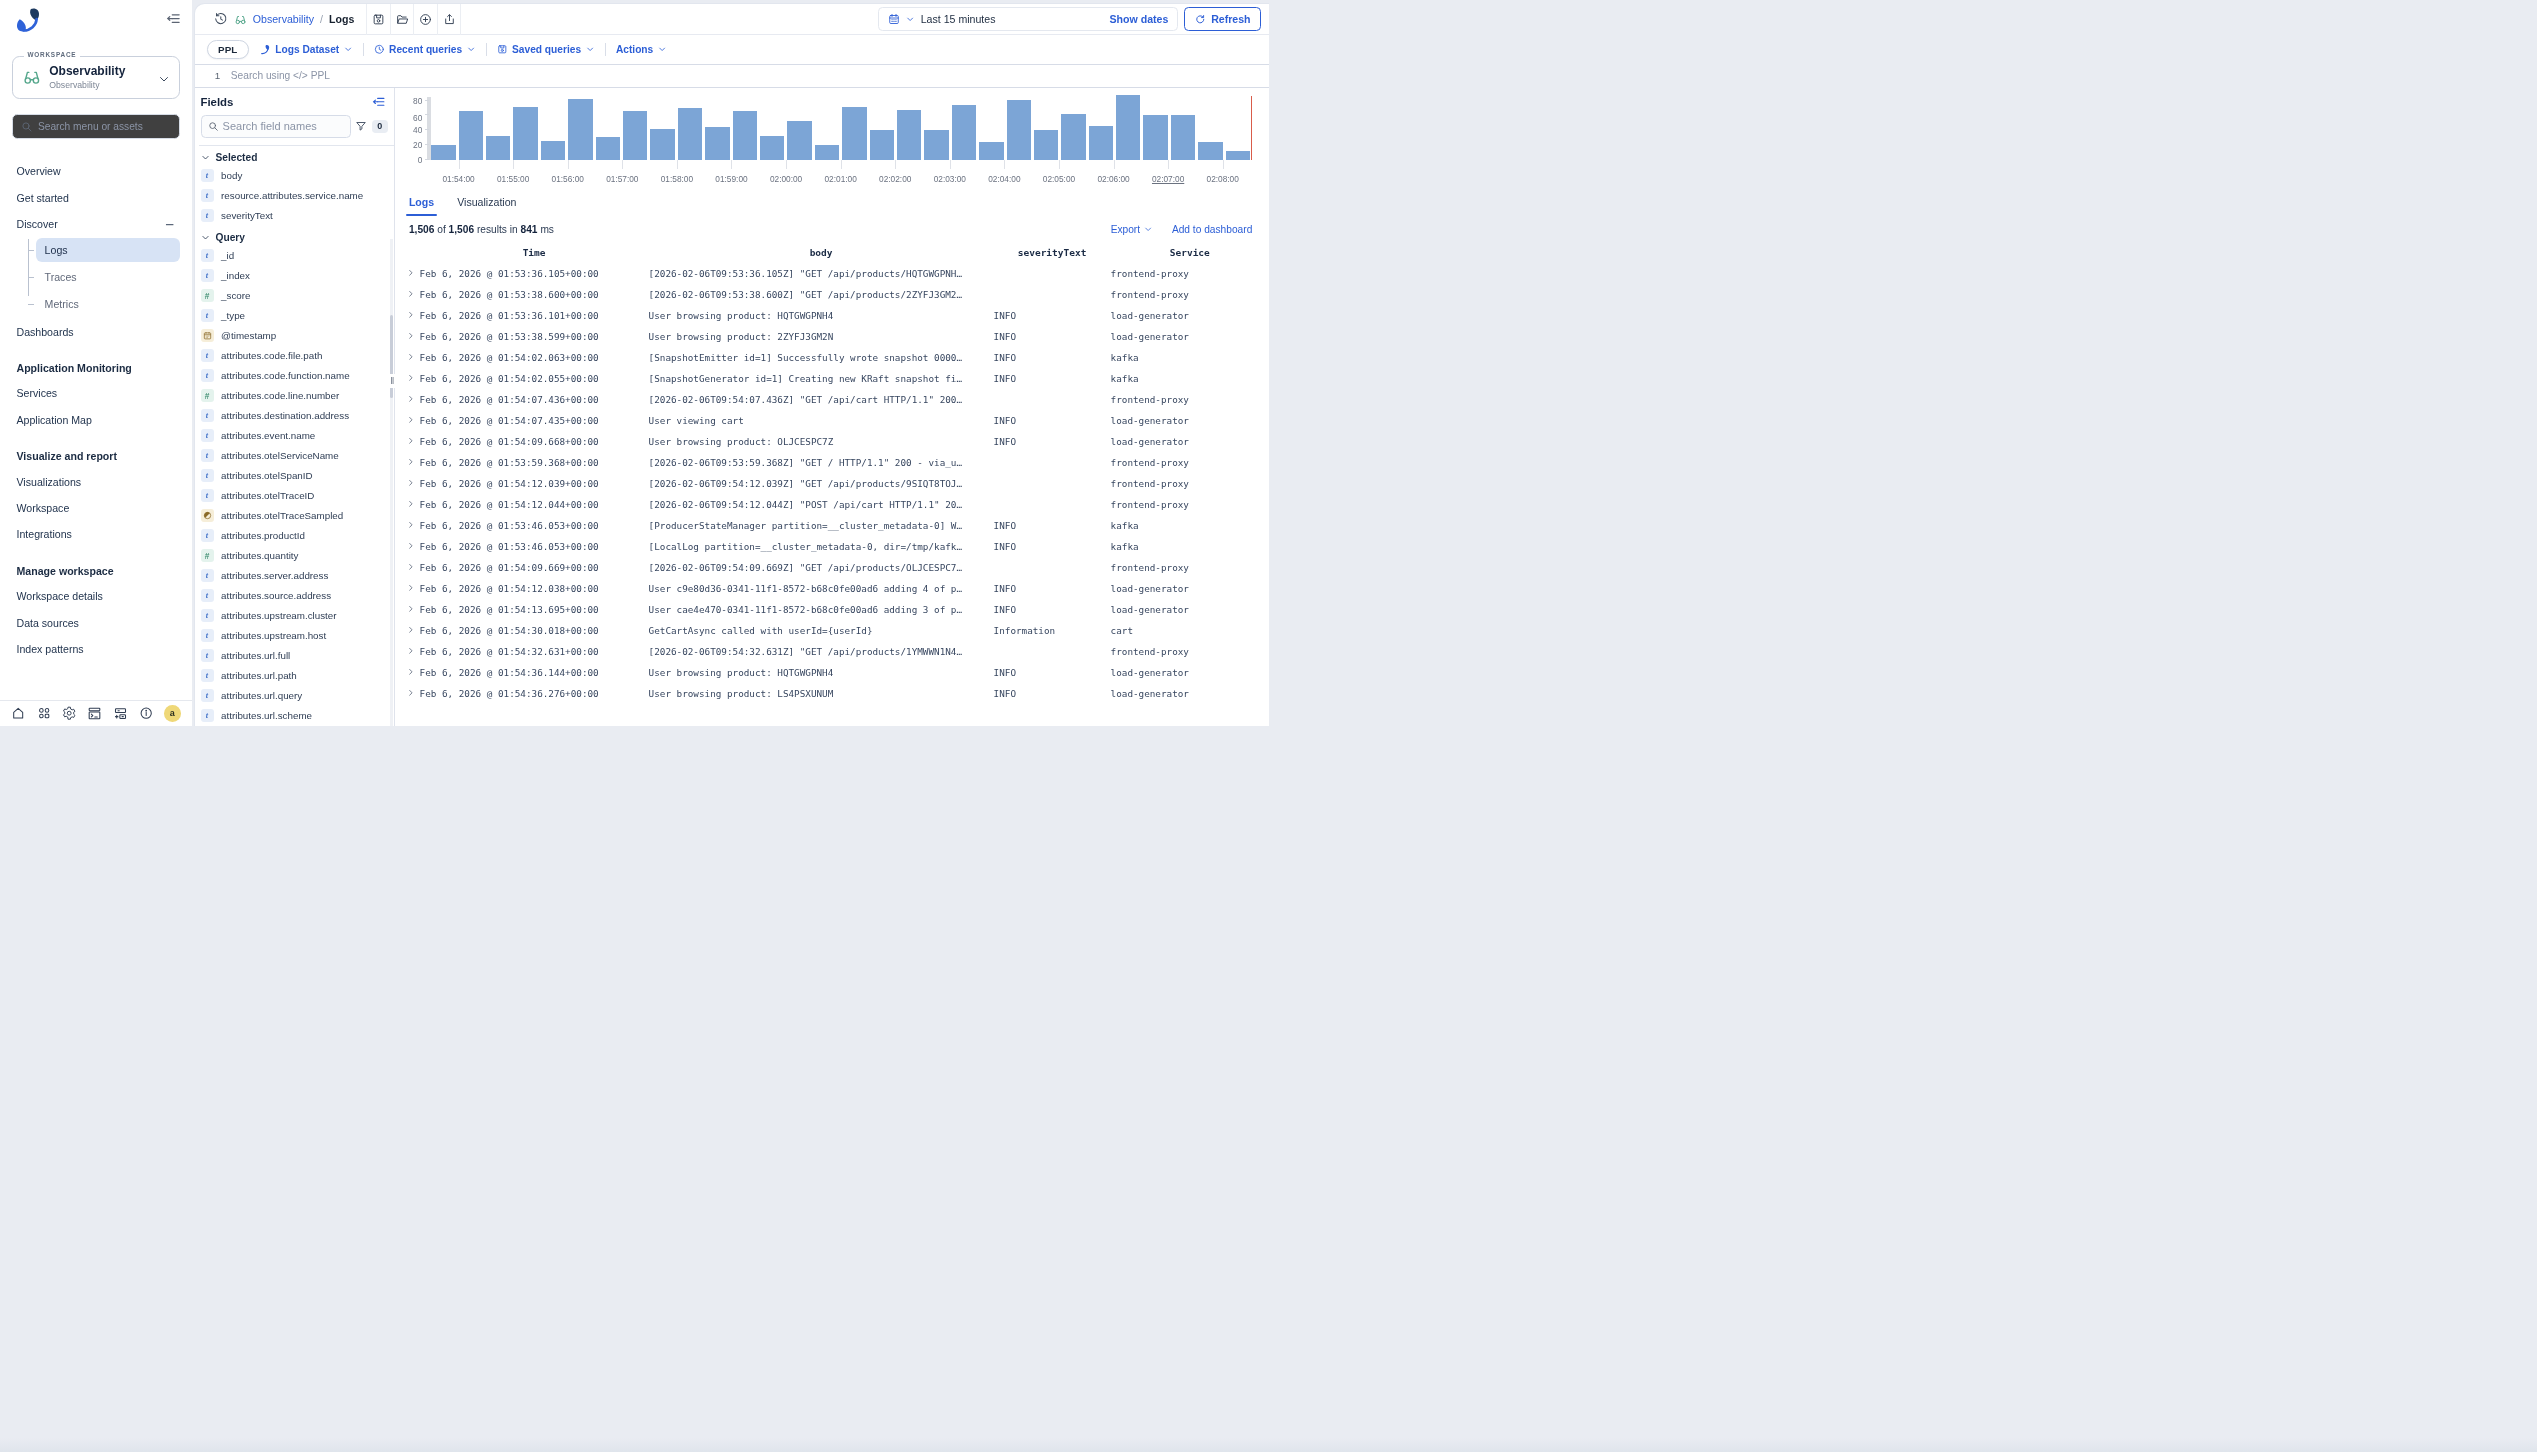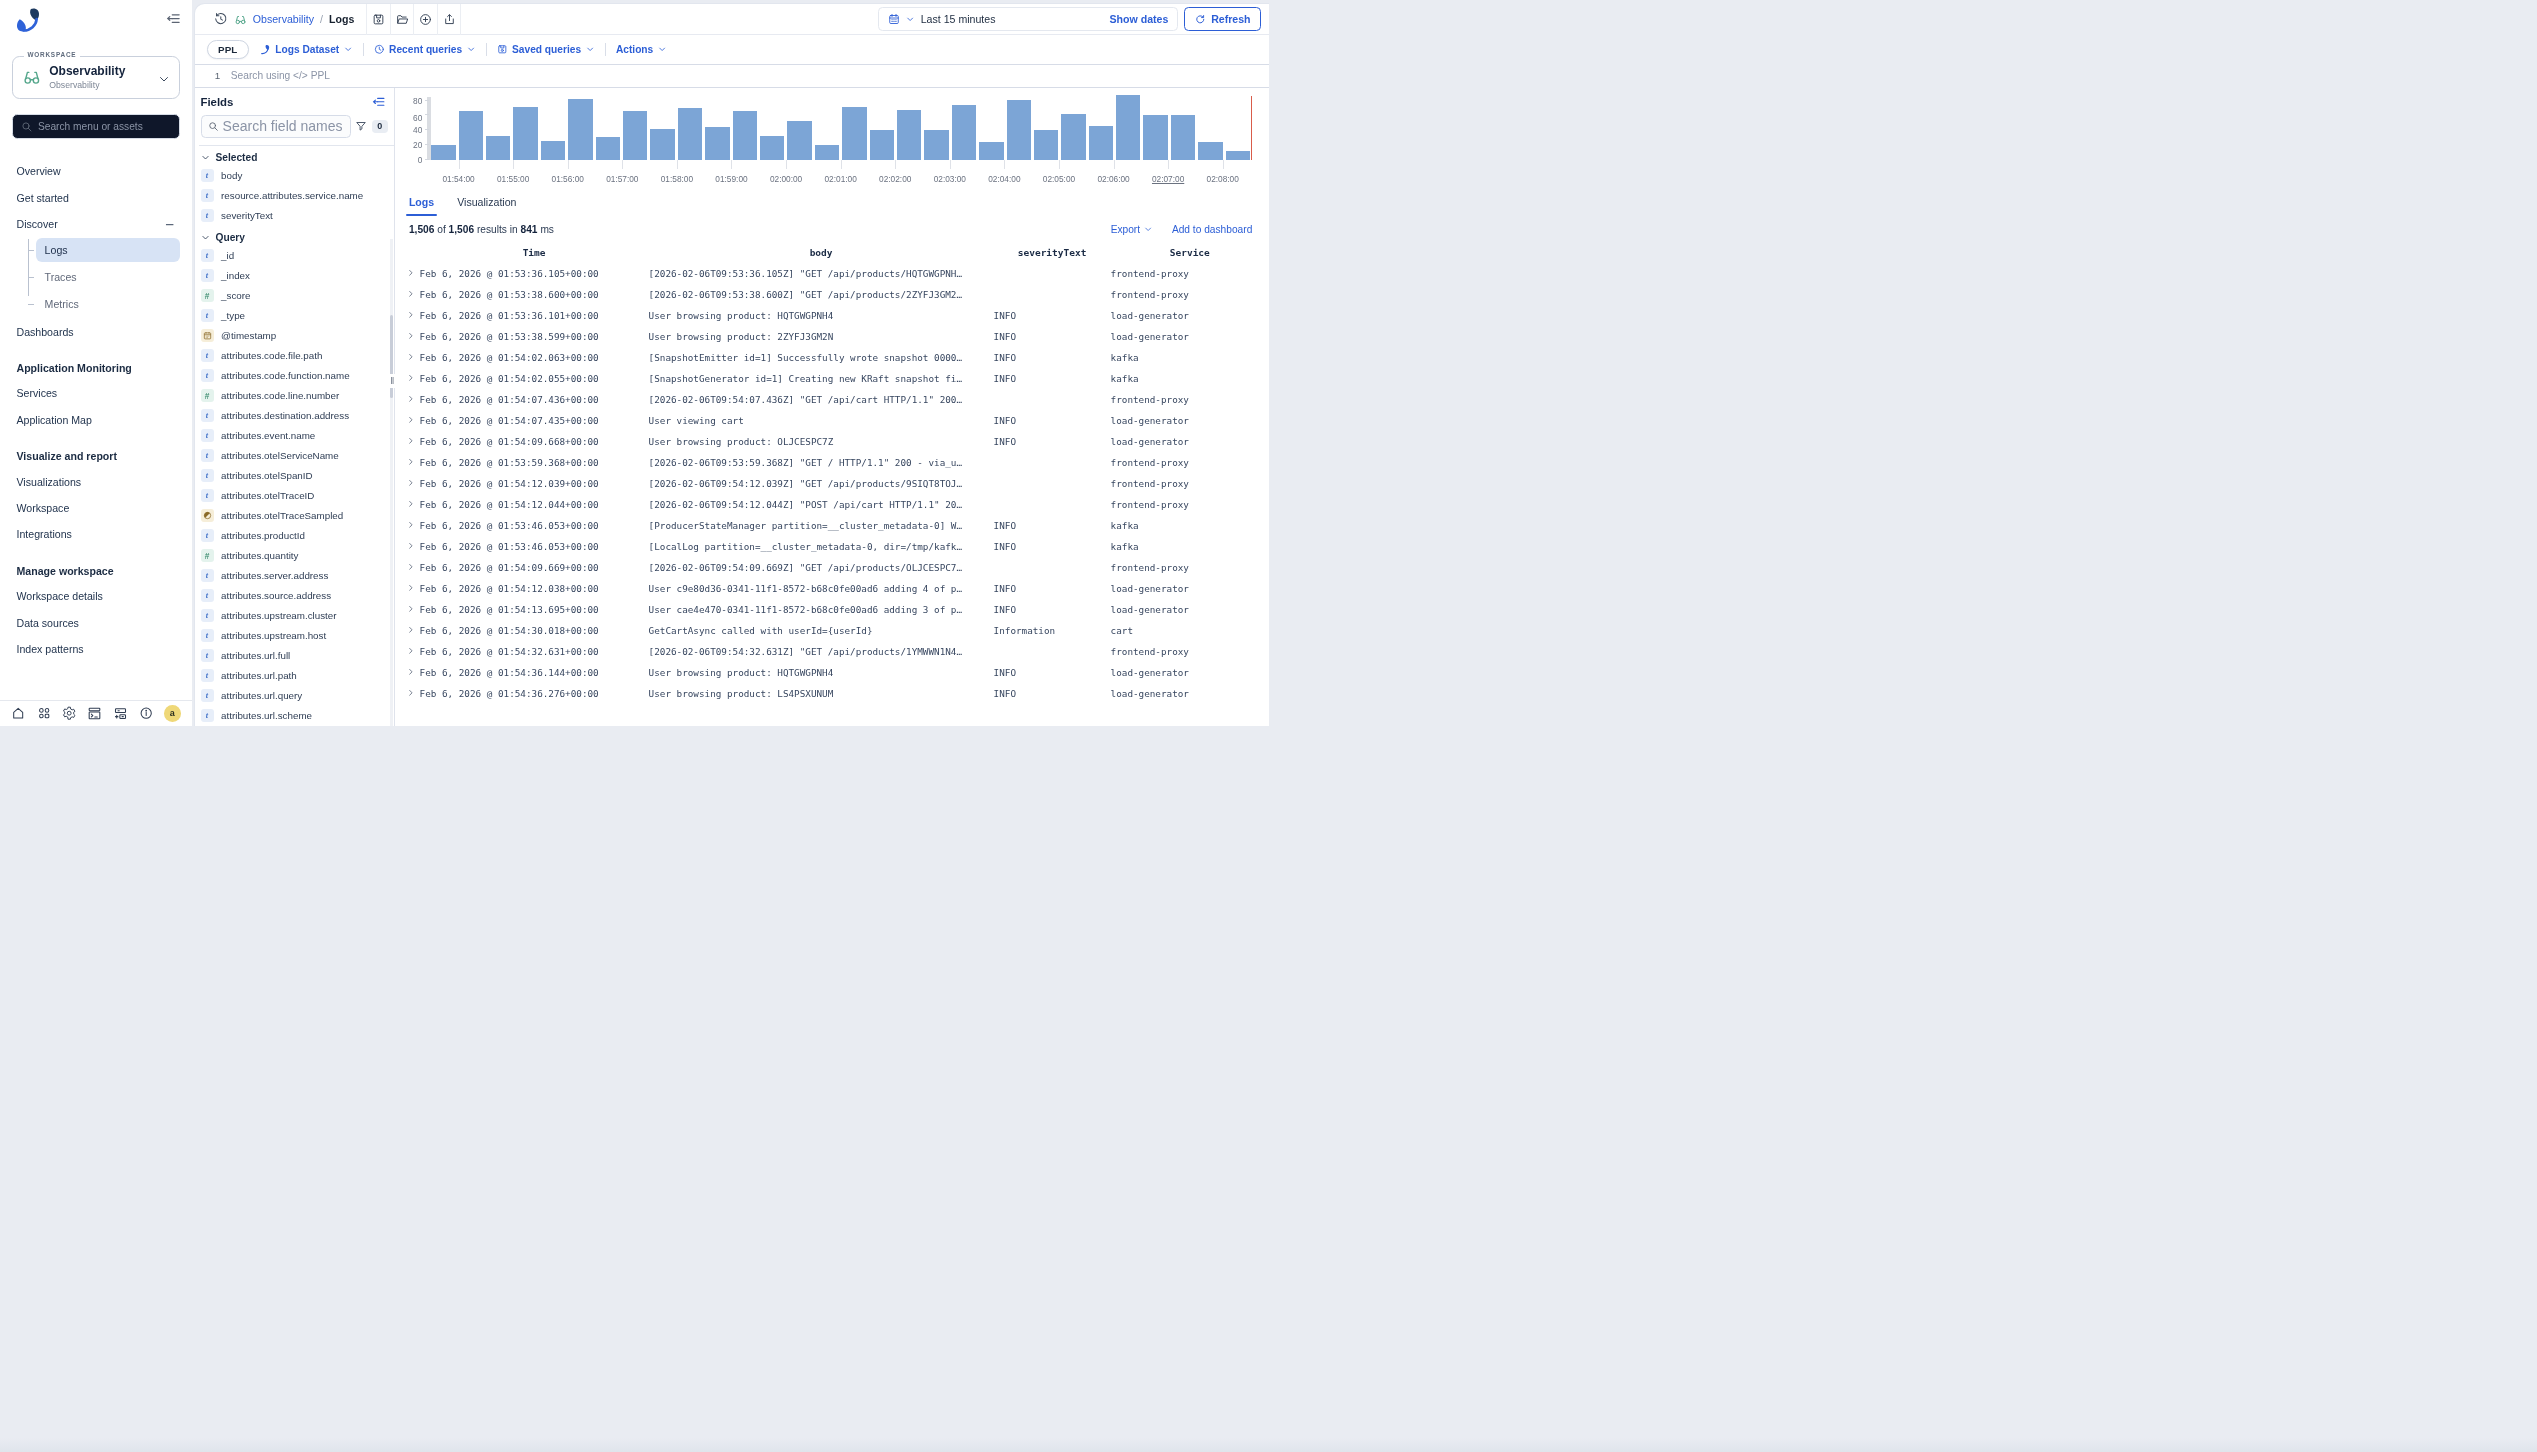--- a/index.html
+++ b/index.html
@@ -10,21 +10,21 @@
   
   .sidebar { width:192px; background:#fff; position:relative; z-index:3; display:flex; flex-direction:column; }
   .sb-top { height:45px; position:relative; }
   .logo { position:absolute; left:13.6px; top:6px; }
   .sb-collapse { position:absolute; right:10.6px; top:10.6px; color:#5b6473; cursor:pointer; }
   .ws-card { margin:10.6px 12px 0 12px; border:0.8px solid #c9d0dc; border-radius:7.6px; position:relative; padding:7.6px 9px 8.3px 9px; display:flex; align-items:center; gap:7.6px; }
   .ws-legend { position:absolute; top:-5.3px; left:10.6px; background:#fff; padding:0 3.8px; font-size:6.4px; font-weight:700; letter-spacing:0.8px; color:#5f6b7d; }
   .ws-title { font-size:12px; font-weight:700; color:#14233c; }
   .ws-sub { font-size:8.7px; color:#7e8796; margin-top:1.5px; }
   .ws-chevron { position:absolute; right:9px; top:16.7px; color:#3c4least; color:#3c4a5e; }
-  .sb-search { margin:15px 12px 0 12px; height:25px; border:0.8px solid #d6dce6; background:#0f172a; border-radius:5.3px; display:flex; align-items:center; padding:0 7.6px; gap:6px; color:#8b94a6; font-size:10.2px; }
+  .sb-search { margin:15px 12px 0 12px; height:25px; border:0.8px solid #d6dce6; background:#404040; border-radius:5.3px; display:flex; align-items:center; padding:0 7.6px; gap:6px; color:#8b94a6; font-size:10.2px; }
   .nav { margin-top:19.7px; padding:0 12px; flex:1; overflow:hidden; }
   .nav-item { font-size:10.6px; color:#22344e; padding:6.8px 4.5px; margin-bottom:0.8px; display:flex; align-items:center; cursor:pointer; }
   .nav-item .sp { flex:1; }
   .nav-header { font-size:10.6px; font-weight:700; color:#1b2b42; padding:6.8px 4.5px; margin-top:10.6px; }
   .subgroup { position:relative; margin-left:16px; }
   .subline { position:absolute; left:0; top:1.5px; bottom:19.7px; width:1.1px; background:#b9c1cf; }
   .sub-item { position:relative; margin-left:7.6px; font-size:10.6px; color:#61697a; padding:6px 9px; border-radius:6px; margin-bottom:3px; cursor:pointer; }
   .sub-item:before { content:""; position:absolute; left:-7.6px; top:50%; width:6px; height:1.1px; background:#b9c1cf; }
   .sub-item.sel { background:#d7e3f5; color:#1c2d49; }
   .sb-footer { height:26.5px; border-top:0.8px solid #e5e8ee; display:flex; align-items:center; justify-content:space-around; padding:0 6px; color:#303d52; }
@@ -54,21 +54,21 @@
   .q-placeholder { margin-left:10.6px; font-size:10.2px; color:#8b94a6; }
 
   .content { flex:1; display:flex; min-height:0; position:relative; }
 
   
   .fields-panel { width:200px; border-right:0.8px solid #dfe3ec; position:relative; padding:0 0 0 4.5px; overflow:hidden; }
   .fp-head { display:flex; align-items:center; padding:7.6px 7.6px 6px 1.5px; }
   .fp-title { font-size:11.4px; font-weight:700; color:#14233c; }
   .fp-collapse { margin-left:auto; color:#2c5ed6; cursor:pointer; }
   .fp-search-row { display:flex; align-items:center; padding:0 6px 6.8px 1.5px; border-bottom:0.8px solid #e2e6ee; gap:4.5px; }
-  .fp-search { flex:1; height:23.5px; border:0.8px solid #d6dce8; background:#fbfcfd; border-radius:4.5px; display:flex; align-items:center; padding:0 6px; gap:4.5px; color:#8b94a6; font-size:14px; }
+  .fp-search { flex:1; height:23.5px; border:0.8px solid #d6dce8; background:#fbfcfd; border-radius:4.5px; display:flex; align-items:center; padding:0 6px; gap:4.5px; color:#8b94a6; font-size:11px; }
   .fp-filter { display:flex; align-items:center; gap:4.5px; color:#3c4a5e; cursor:pointer; }
   .zero-badge { background:#e9edf3; border-radius:3.8px; font-size:9px; font-weight:700; color:#1d2b3f; padding:1.5px 5.3px; }
   .f-section { display:flex; align-items:center; gap:6px; padding:6px 0 3px 1.5px; font-size:10.2px; font-weight:700; color:#1b2b42; }
   .f-item { display:flex; align-items:center; gap:7.6px; height:20px; padding-left:1.5px; cursor:pointer; }
   .f-badge { width:13px; height:13px; border-radius:3px; display:flex; align-items:center; justify-content:center; font-size:8.3px; flex:none; }
   .f-badge.t { background:#e7eef9; color:#4272c9; font-family:"Liberation Serif",serif; font-style:italic; font-weight:700; }
   .f-badge.num { background:#e4f3ed; color:#3f8f72; font-weight:700; }
   .f-badge.date { background:#f6eed9; color:#8a6a28; }
   .f-badge.bool { background:#f6eed9; color:#8a6a28; }
   .f-name { font-size:9.8px; color:#2e3d54; white-space:nowrap; }

